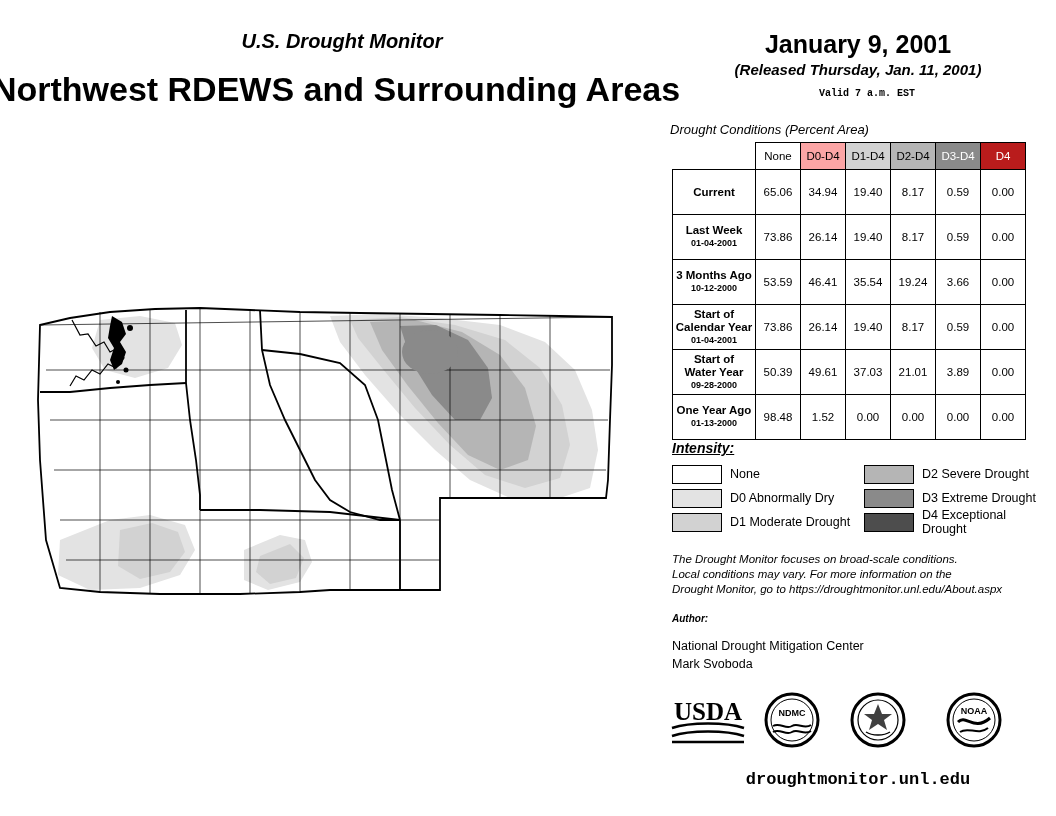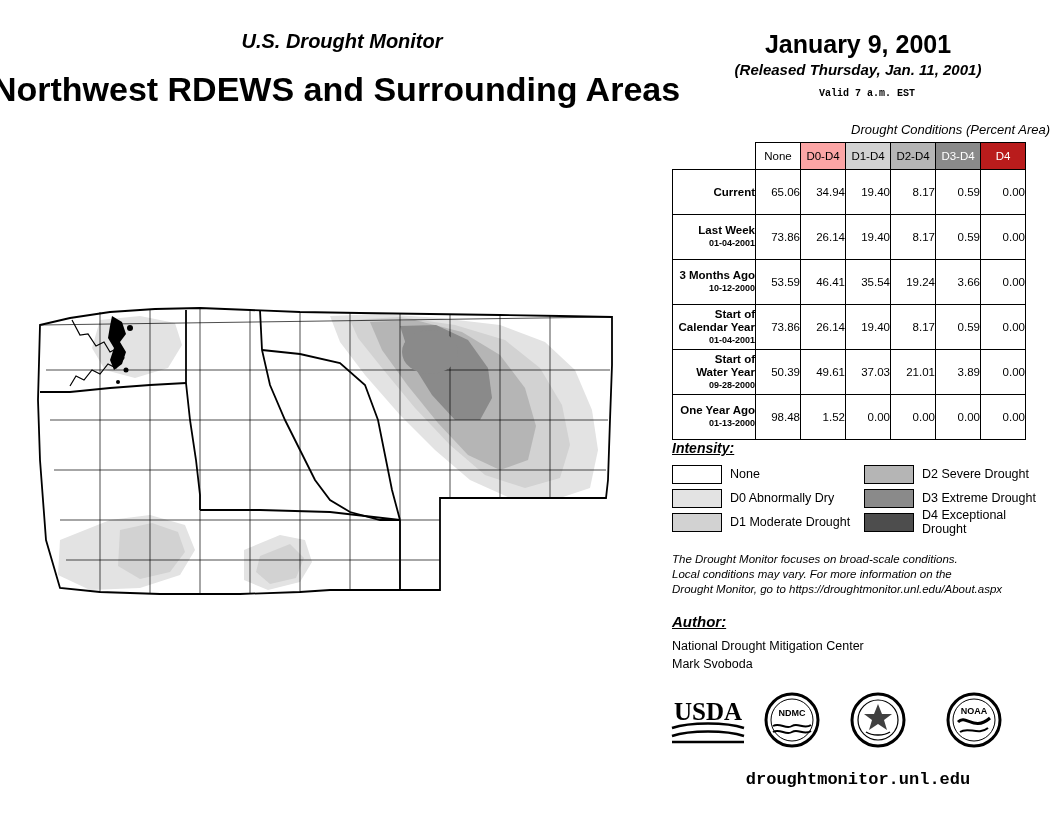--- a/index.html
+++ b/index.html
@@ -63,21 +63,21 @@
     width: 668px;
     height: 560px;
   }
   #map-svg { display: block; }
 
   
   #table-caption {
     position: absolute;
     left: 670px; top: 122px;
     width: 380px;
-    text-align: right;
+    text-align: left;
     font-size: 13px;
     font-style: italic;
   }
   #cond-table {
     position: absolute;
     left: 672px; top: 142px;
     border-collapse: collapse;
     font-size: 11.5px;
   }
   #cond-table td, #cond-table th {
@@ -86,21 +86,21 @@
     vertical-align: middle;
     padding: 0;
   }
   #cond-table thead th {
     height: 26px;
     width: 44px;
     font-size: 11.5px;
     font-weight: normal;
   }
   #cond-table thead th.hdr-blank { border: none; width: 82px; }
-  #cond-table tbody td { height: 44px; width: 44px; text-align: right; }
+  #cond-table tbody td { height: 44px; width: 44px; }
   #cond-table tbody td.rowlabel {
     width: 82px;
     font-weight: bold;
     font-size: 11.5px;
     line-height: 13px;
   }
   #cond-table tbody td.rowlabel .sub {
     display: block;
     font-weight: bold;
     font-size: 9px;
@@ -145,24 +145,23 @@
     width: 380px;
     font-size: 11.5px;
     font-style: italic;
     line-height: 15px;
   }
 
   
   #author-title {
     position: absolute;
     left: 672px; top: 613px;
-    font-size: 15px;
+    font-size: 10px;
     font-style: italic;
     font-weight: bold;
-    text-decoration: underline;
   }
   #author-lines {
     position: absolute;
     left: 672px; top: 637px;
     font-size: 12.5px;
     line-height: 18px;
   }
 
   
   #logos { position: absolute; left: 660px; top: 692px; width: 396px; height: 70px; }

